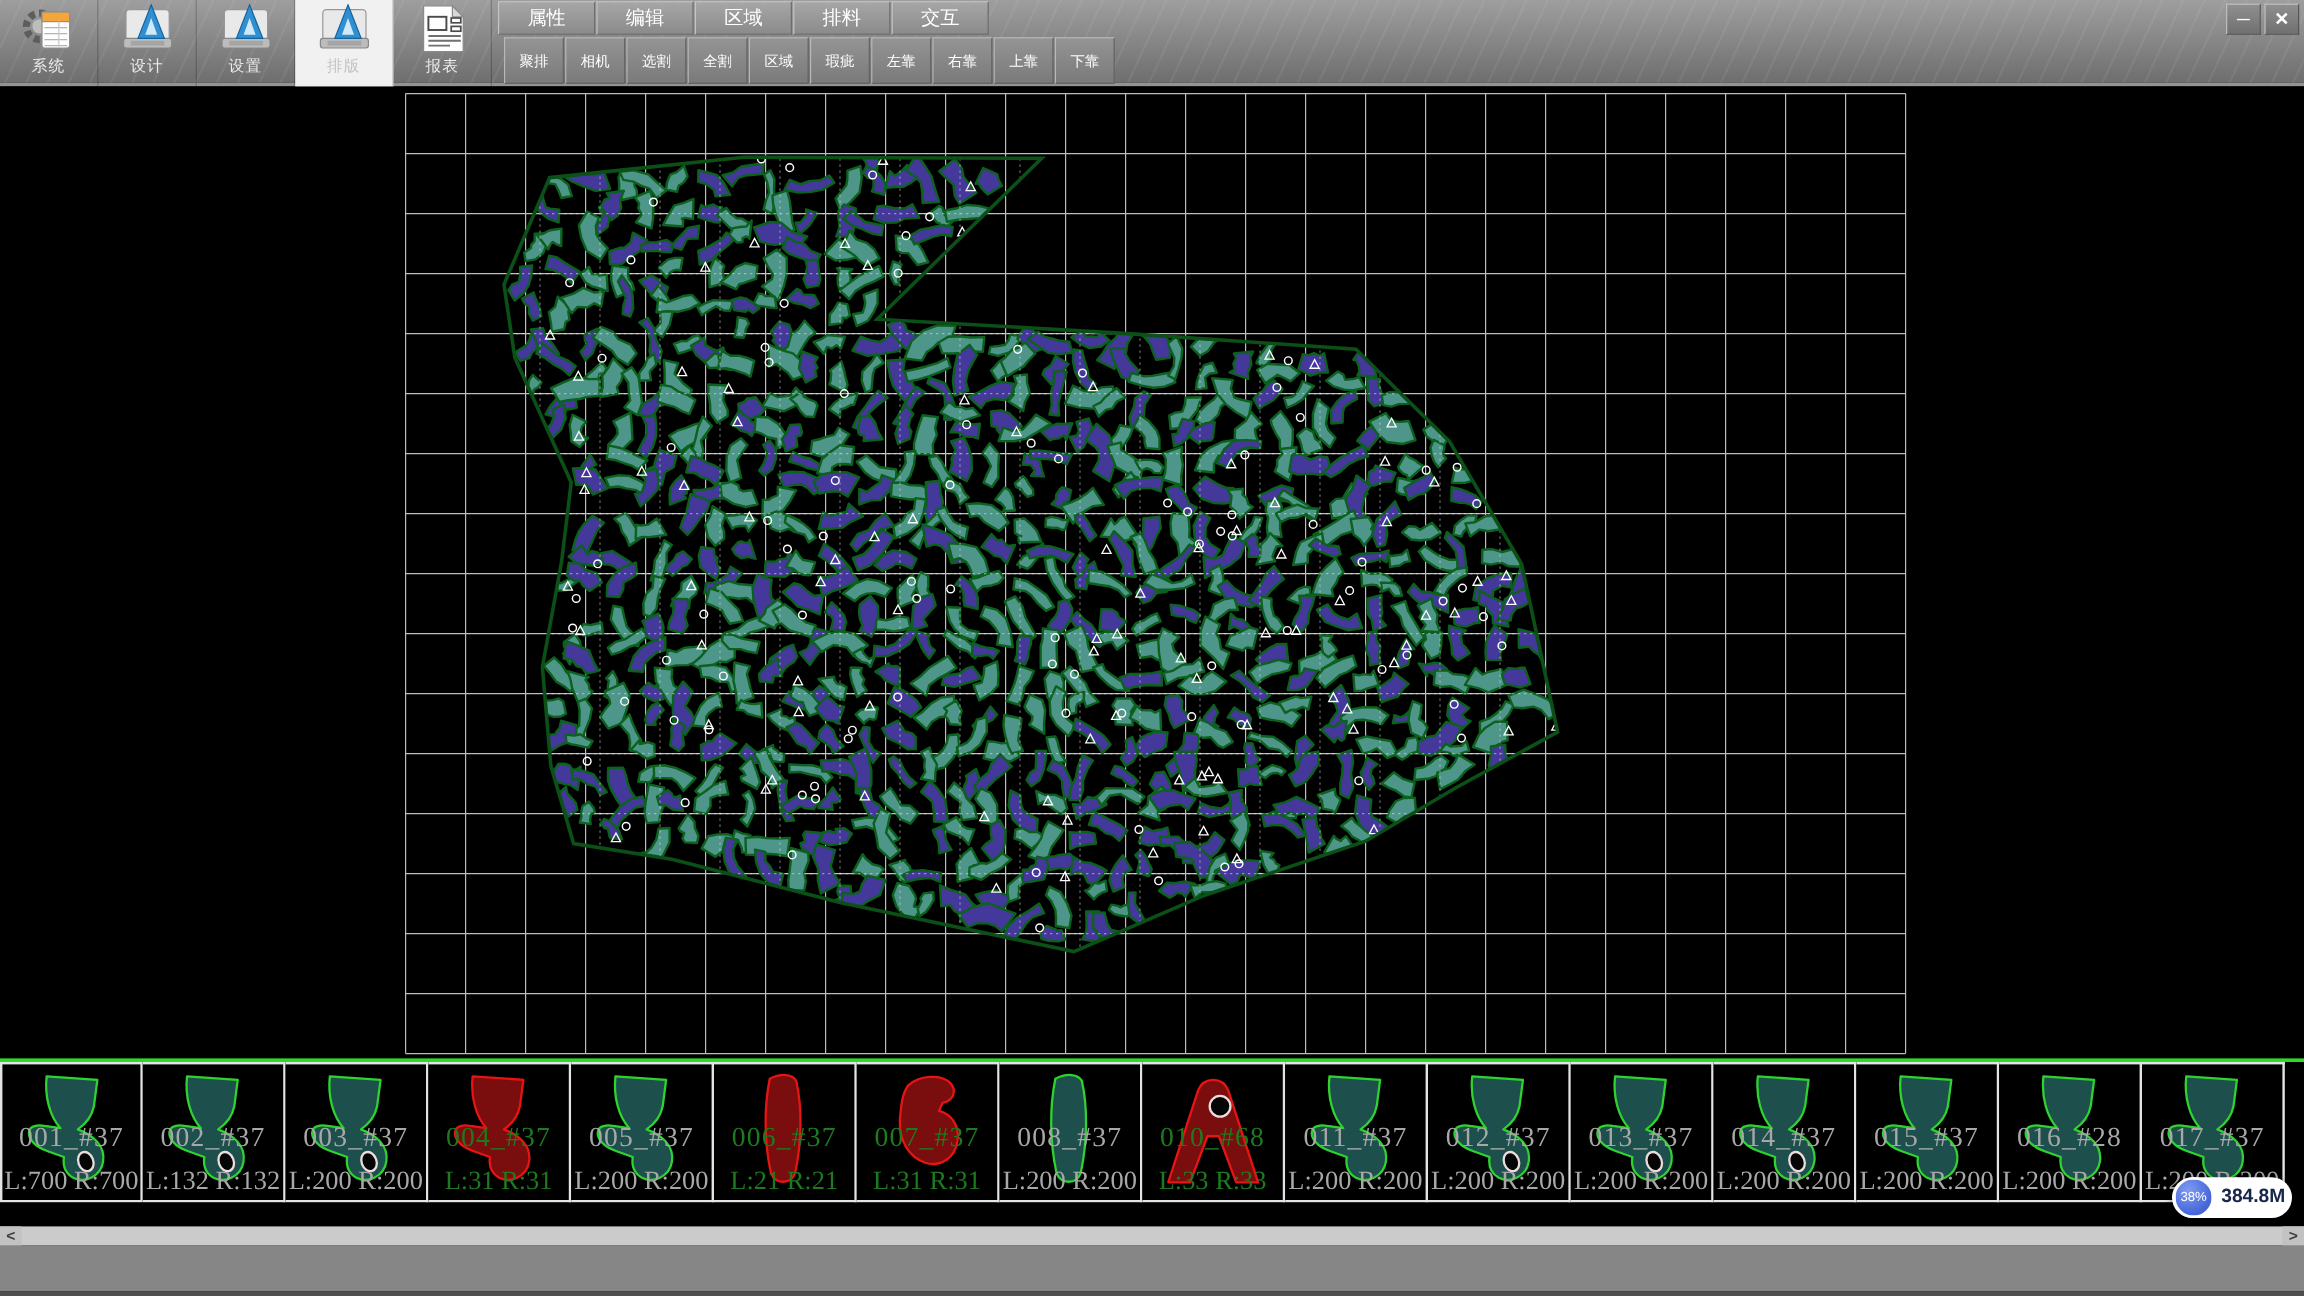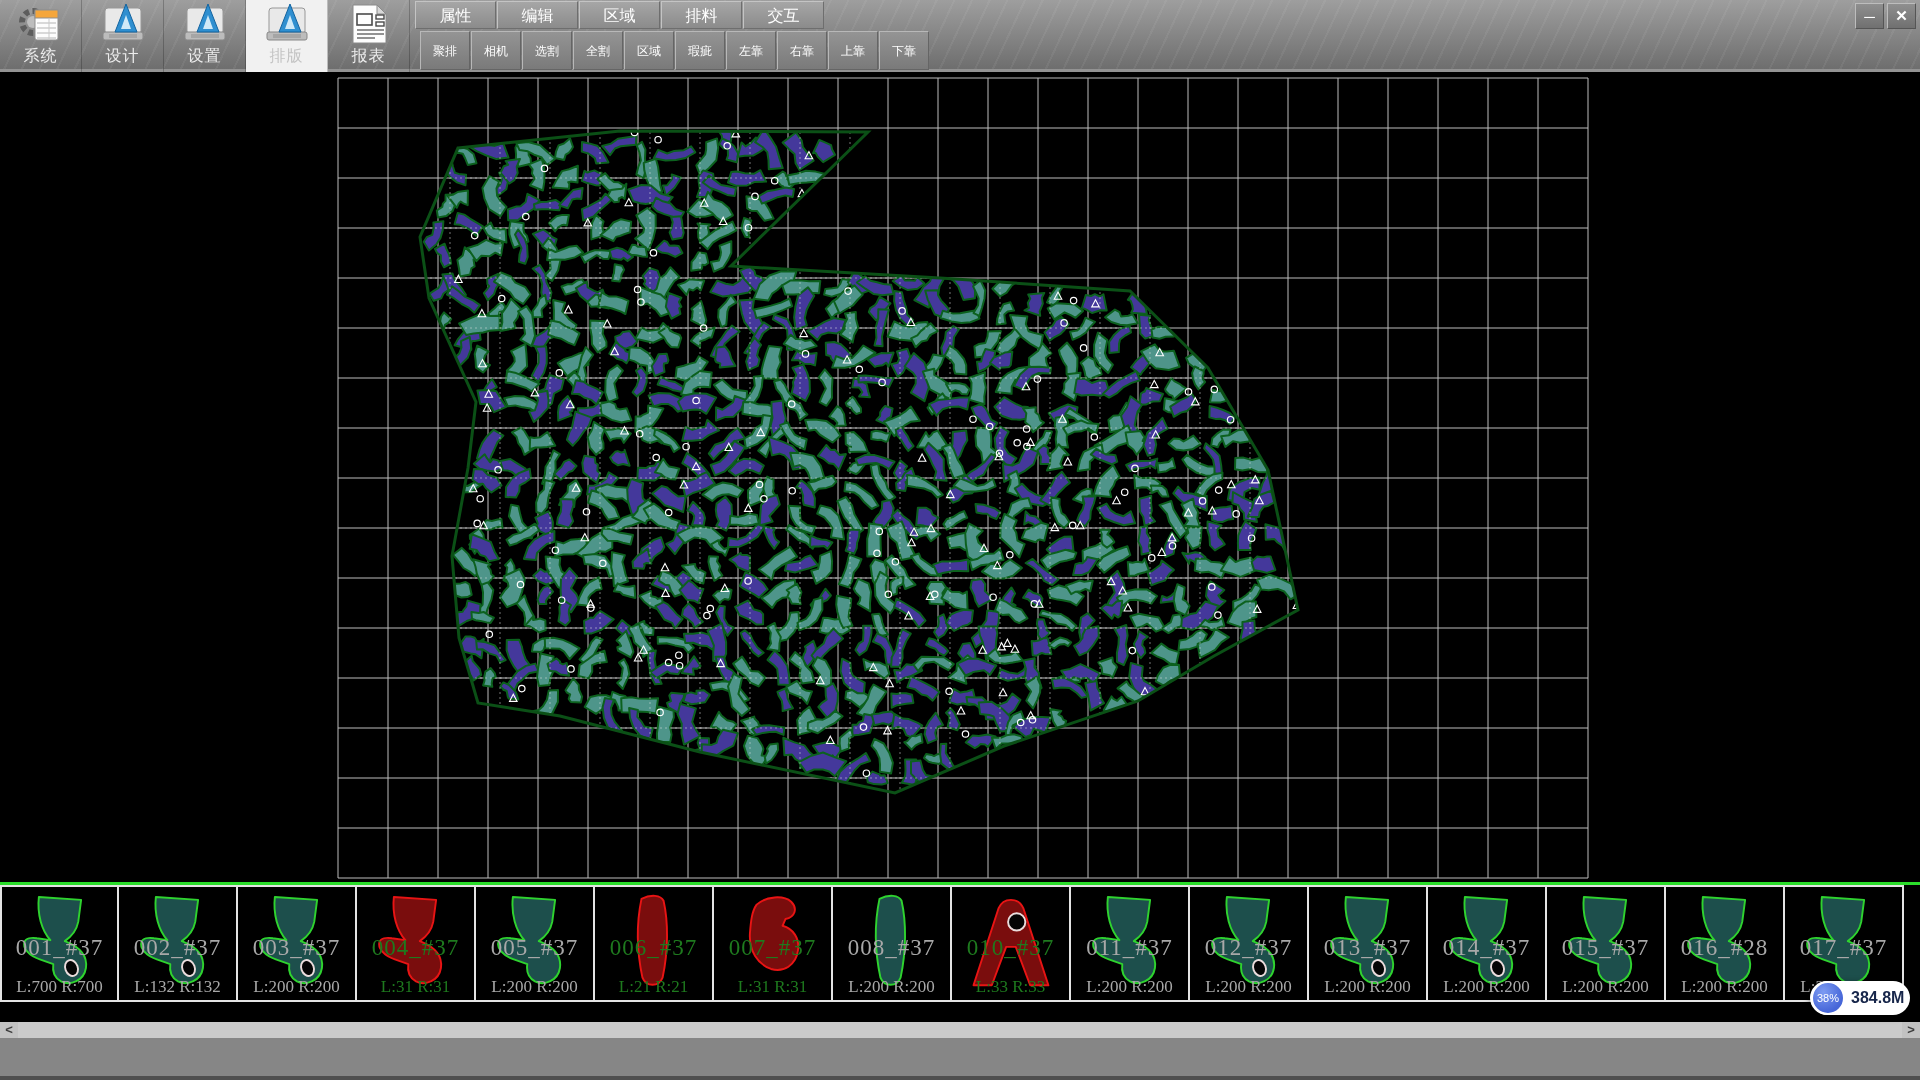--- a/index.html
+++ b/index.html
@@ -10,21 +10,21 @@
   #header{position:absolute;left:0;top:0;width:1920px;height:69px;
     background:linear-gradient(#9e9e9e,#6e6e6e);
     border-bottom:3px solid #939393;}
   #header::after{content:"";position:absolute;inset:0;pointer-events:none;
     background:repeating-linear-gradient(115deg,rgba(255,255,255,.055) 0 2px,transparent 2px 16px);}
   #iconbar{position:absolute;left:0;top:0;height:72px;display:flex;z-index:2;}
   .iconbtn{width:82px;height:72px;display:flex;flex-direction:column;align-items:center;
     justify-content:flex-start;padding-top:3px;box-sizing:border-box;cursor:default;
     border-right:1px solid rgba(0,0,0,.22);}
   .iconbtn.active{background:#f1f1f1;align-items:center;}
-  .iconbtn .ilabel{font-size:16px;color:#ececec;margin-top:1px;letter-spacing:1px;}
+  .iconbtn .ilabel{font-size:13px;color:#ececec;margin-top:1px;letter-spacing:1px;}
   .iconbtn.active .ilabel{color:#c3c3c3;}
   #menurow1{position:absolute;left:415px;top:1px;display:flex;z-index:2;}
   .menubtn{width:81px;height:28px;line-height:28px;text-align:center;color:#fff;font-size:16px;
     background:linear-gradient(#a6a6a6,#8b8b8b);
     border:1px solid;border-color:#c4c4c4 #6e6e6e #6e6e6e #c4c4c4;box-sizing:border-box;margin-right:1px;}
   #menurow2{position:absolute;left:420px;top:31px;display:flex;z-index:2;}
   .toolbtn{width:50px;height:39px;line-height:39px;text-align:center;color:#fff;font-size:12px;
     background:linear-gradient(#949494,#7a7a7a);
     border:1px solid;border-color:#b8b8b8 #656565 #656565 #b8b8b8;box-sizing:border-box;margin-right:1px;}
   #winctrl{position:absolute;right:4px;top:3px;display:flex;gap:3px;z-index:2;}
@@ -41,21 +41,21 @@
   #filmstrip{position:absolute;left:0;top:882px;width:1920px;height:140px;background:#000;}
   #strip-line{height:3px;background:#2bdd2b;}
   #cells{display:flex;height:117px;overflow:hidden;}
   .cell{position:relative;flex:0 0 119px;width:119px;box-sizing:border-box;background:#000;
     border:2px solid #e4e4e4;border-left-width:0;}
   .cell:first-child{border-left-width:2px;}
   .cell svg{position:absolute;left:10px;top:3px;}
   .cid{position:absolute;left:0;top:48px;width:100%;text-align:center;
     font-family:"Liberation Serif",serif;font-size:23px;letter-spacing:1px;}
   .clr{position:absolute;left:0;bottom:3px;width:100%;text-align:center;
-    font-family:"Liberation Serif",serif;font-size:17px;}
+    font-family:"Liberation Serif",serif;font-size:22px;}
   .cell.teal .cid,.cell.teal .clr{color:#a8a8a8;}
   .cell.red .cid,.cell.red .clr{color:#1e7a1e;}
 
   
   #hscroll{position:absolute;left:0;top:1022px;width:1920px;height:16px;background:#cbcbcb;
     display:flex;justify-content:space-between;align-items:center;}
   .scr-arrow{width:18px;height:16px;text-align:center;line-height:16px;color:#3d3d3d;
     font-size:13px;font-weight:bold;background:#c2c2c2;}
   #statusbar{position:absolute;left:0;top:1038px;width:1920px;height:38px;background:#868686;}
   #bottomedge{position:absolute;left:0;top:1076px;width:1920px;height:4px;background:#4f4f4f;}
@@ -1009,21 +1009,21 @@
             <path d="M38,8 C48,3 58,4 61,10 C66,32 66,62 60,90 C56,100 43,100 39,90 C33,62 33,32 38,8 Z" fill="#1d4f4c" stroke="#2fd32f" stroke-width="2" stroke-linejoin="round"></path>
           </svg>
           <div class="cid">008_#37</div>
           <div class="clr">L:200 R:200</div>
         </div>
         <div class="cell red">
           <svg width="96" height="108" viewBox="0 0 100 110">
             <path d="M12,98 L38,18 C43,6 59,6 64,18 L90,98 L71,98 L56,58 L46,58 L31,98 Z" fill="#7a0d0d" stroke="#e81414" stroke-width="2" stroke-linejoin="round"></path>
             <circle cx="57" cy="32" r="9" fill="#050505" stroke="#eadcdc" stroke-width="2"></circle>
           </svg>
-          <div class="cid">010_#37</div>
+          <div class="cid">010_#68</div>
           <div class="clr">L:33 R:33</div>
         </div>
         <div class="cell teal">
           <svg width="96" height="108" viewBox="0 0 100 110">
             <path d="M28,6 L72,9 L69,32 C67,42 61,48 55,52 C68,57 79,66 77,80 C75,93 61,99 51,94 C44,90 42,83 43,76 L29,71 C17,67 11,59 13,53 C14,49 20,48 26,49 L40,51 C31,41 26,24 28,6 Z" fill="#1d4f4c" stroke="#2fd32f" stroke-width="2" stroke-linejoin="round"></path>
           </svg>
           <div class="cid">011_#37</div>
           <div class="clr">L:200 R:200</div>
         </div>
         <div class="cell teal">

